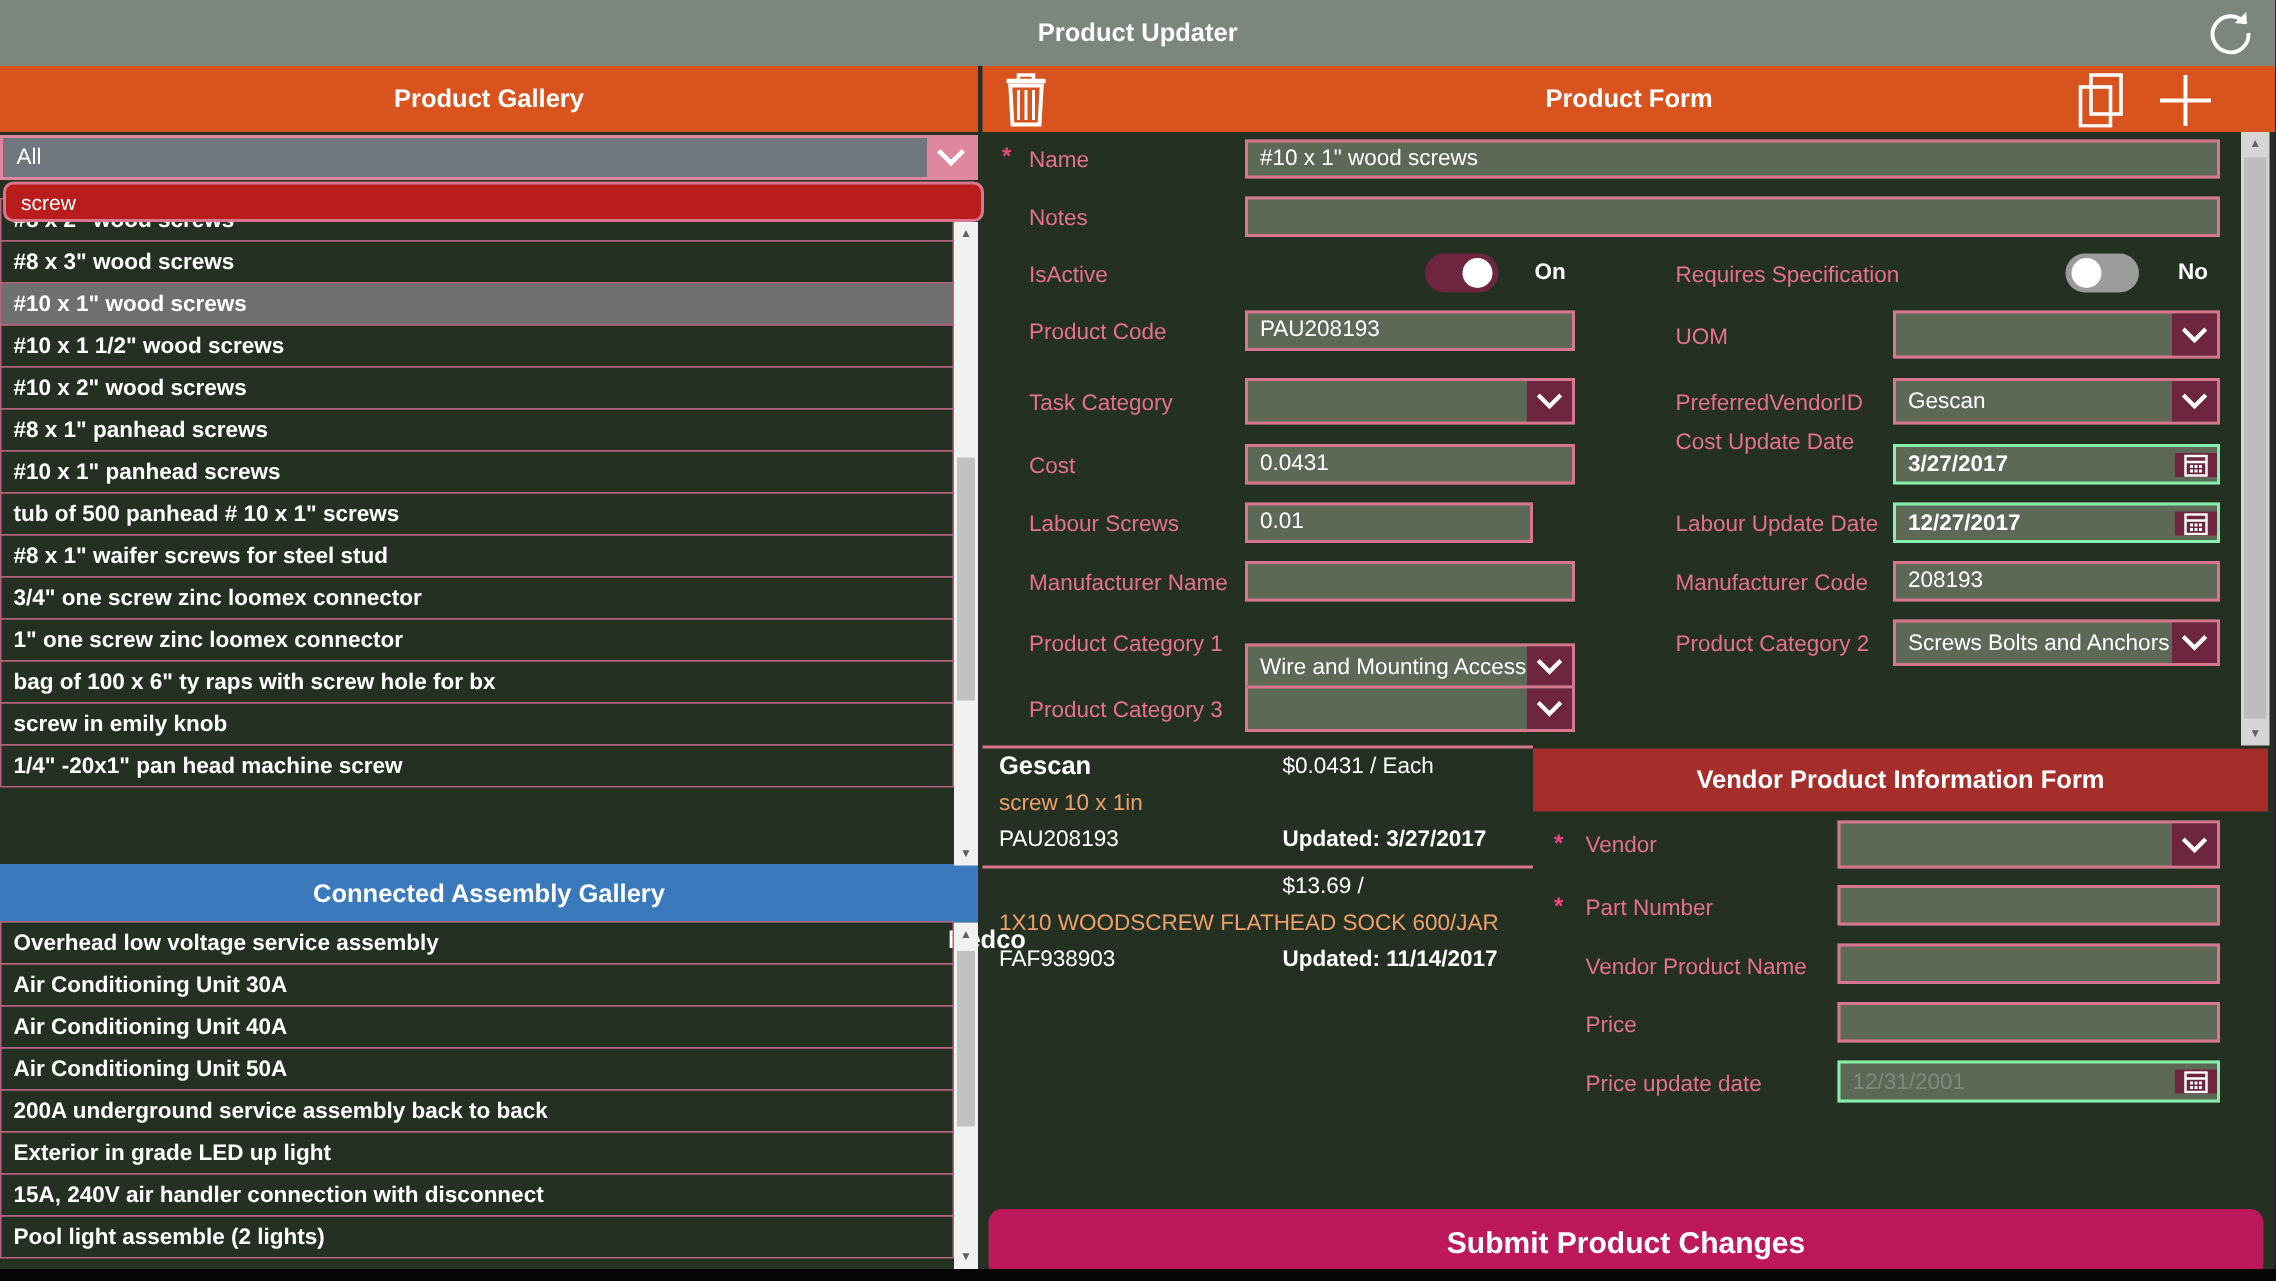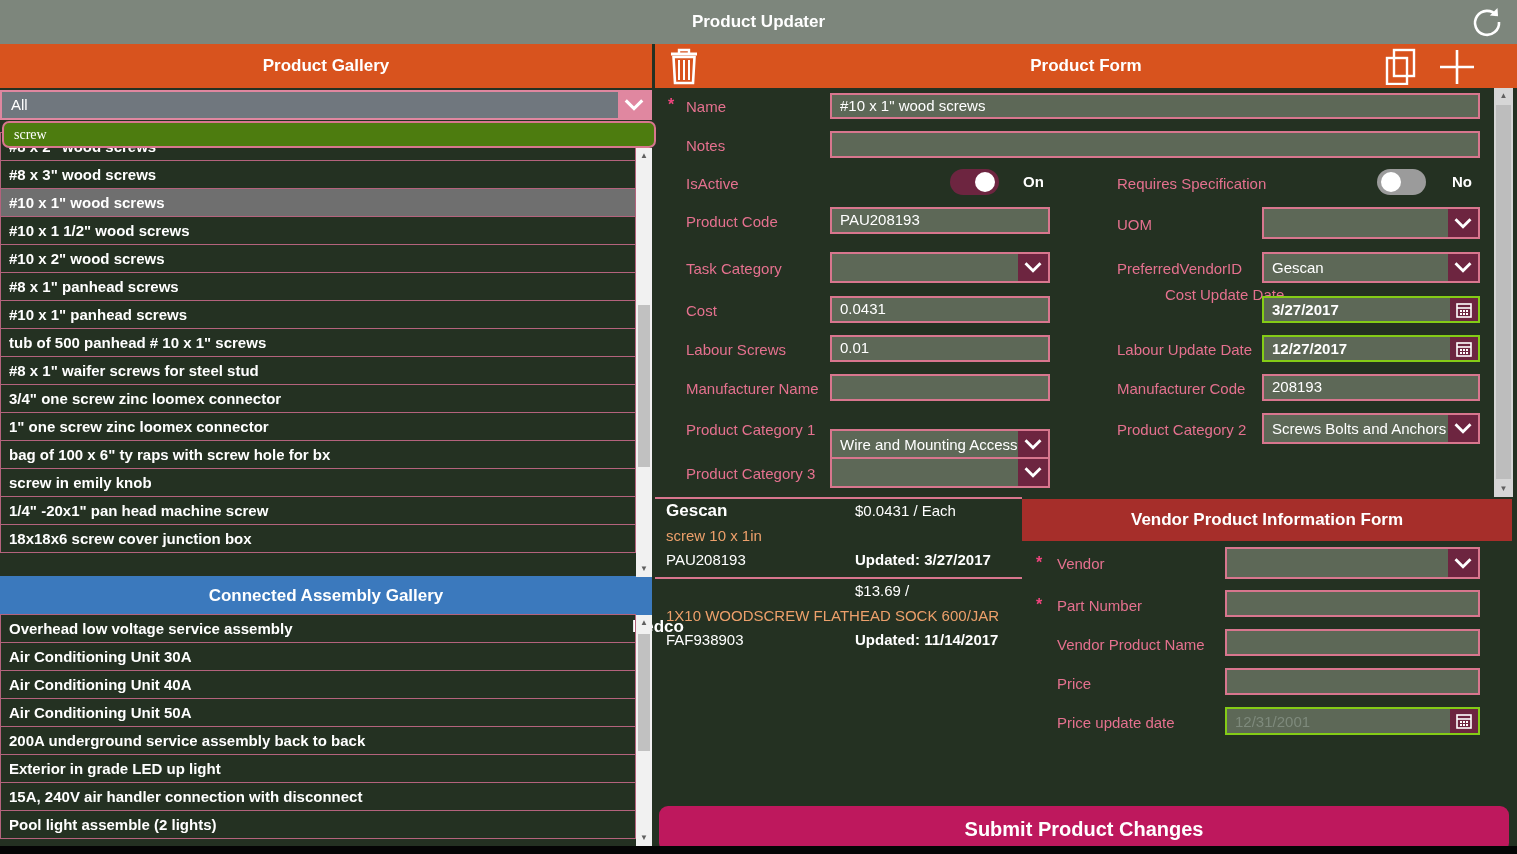--- a/index.html
+++ b/index.html
@@ -16,21 +16,21 @@
   
   .hdr-orange { background:#d8531e; color:#fff; font-weight:bold; font-size:17px; text-align:center; }
   .hdr-blue   { background:#3b79bd; color:#fff; font-weight:bold; font-size:17px; text-align:center; }
   .hdr-red    { background:#a62e2a; color:#fff; font-weight:bold; font-size:17px; text-align:center; }
 
   
   .pg-header { left:0; top:44px; width:652px; height:44px; line-height:44px; }
   .filter-dd { left:0; top:90px; width:652px; height:30px; background:#70777e; border:2px solid #e087a0; display:flex; }
   .filter-dd .val { flex:1; color:#fff; font-size:15px; line-height:26px; padding-left:9px; }
   .filter-dd .chev { width:32px; background:#e087a0; display:flex; align-items:center; justify-content:center; }
-  .search-box { left:2px; top:121px; width:654px; height:27px; background:#4d7c0f; border:2px solid #d8768e; border-radius:7px; color:#fff; font-size:14px; padding-left:10px; font-family:Liberation Serif, serif; z-index:6; outline:none; }
+  .search-box { left:2px; top:121px; width:654px; height:27px; background:#b91c1c; border:2px solid #d8768e; border-radius:7px; color:#fff; font-size:14px; padding-left:10px; font-family:Liberation Sans, sans-serif; z-index:6; outline:none; }
   .list { left:0; top:133px; width:636px; z-index:1; }
   .list .row { height:29px; line-height:28px; color:#fff; font-weight:bold; font-size:15px; padding-left:8px; border:1px solid #b4637d; margin-top:-1px; white-space:nowrap; overflow:hidden; cursor:pointer; }
   .list .row.selected { background:#6f6f6f; }
   .asm-header { left:0; top:576px; width:652px; height:39px; line-height:39px; }
   .asm-list { left:0; top:615px; width:636px; }
 
   
   .sb { background:#f1f1f1; z-index:7; }
   .sb .arrow { position:absolute; left:0; width:100%; height:16px; color:#606060; font-size:8px; text-align:center; line-height:16px; cursor:pointer; }
   .sb .thumb { position:absolute; left:2px; right:2px; background:#c1c1c1; cursor:pointer; }
@@ -41,21 +41,21 @@
 
   
   .pf-header { left:655px; top:44px; width:862px; height:44px; line-height:44px; }
   .icon-btn { position:absolute; cursor:pointer; }
   .fld-label { color:#e5718f; font-size:15px; white-space:nowrap; }
   .req-star { color:#f0447e; font-size:16px; font-weight:bold; }
   .txtinput { background:#5d6857; border:2px solid #d8768e; color:#fff; font-size:15px; line-height:22px; padding-left:8px; white-space:nowrap; overflow:hidden; cursor:text; }
   .dd { border:2px solid #d8768e; display:flex; background:#5d6857; cursor:pointer; }
   .dd .val { flex:1; color:#fff; font-size:15px; display:flex; align-items:center; padding-left:8px; white-space:nowrap; overflow:hidden; }
   .dd .chev { width:30px; background:#6d2540; display:flex; align-items:center; justify-content:center; }
-  .datefld { border:2px solid #84cc16; display:flex; background:#5d6857; cursor:pointer; }
+  .datefld { border:2px solid #86efac; display:flex; background:#5d6857; cursor:pointer;align-items:center; }
   .datefld .val { flex:1; color:#fff; font-weight:600; font-size:15px; display:flex; align-items:center; padding-left:8px; }
   .datefld .val.ph { color:#7e8a7c; font-weight:400; }
   .datefld .cal { width:28px; background:#6d2540; display:flex; align-items:center; justify-content:center; }
   .toggle { width:49px; height:26px; border-radius:13px; cursor:pointer; }
   .toggle.on  { background:#6d2540; }
   .toggle.off { background:#9b9b9b; }
   .toggle .knob { position:absolute; top:3px; width:20px; height:20px; border-radius:50%; background:#fff; }
   .toggle.on  .knob { right:4px; }
   .toggle.off .knob { left:4px; }
   .toggle-state { color:#fff; font-weight:bold; font-size:15px; }
@@ -115,21 +115,20 @@
       <div class="row">#10 x 2" wood screws</div>
       <div class="row">#8 x 1" panhead screws</div>
       <div class="row">#10 x 1" panhead screws</div>
       <div class="row">tub of 500 panhead # 10 x 1" screws</div>
       <div class="row">#8 x 1" waifer screws for steel stud</div>
       <div class="row">3/4" one screw zinc loomex connector</div>
       <div class="row">1" one screw zinc loomex connector</div>
       <div class="row">bag of 100 x 6" ty raps with screw hole for bx</div>
       <div class="row">screw in emily knob</div>
       <div class="row">1/4" -20x1" pan head machine screw</div>
-      <div class="row">18x18x6 screw cover junction box</div>
     </div>
 
   <div class="abs sb sb-products">
     <div class="arrow" style="top:0;">▲</div>
     <div class="thumb" style="top:157px; height:162px;"></div>
     <div class="arrow" style="bottom:0;">▼</div>
   </div>
 
   <div class="abs hdr-blue asm-header">
     <span>Connected Assembly Gallery</span>
@@ -222,41 +221,41 @@
     <div class="val">Gescan</div>
     <div class="chev">
         <svg width="20" height="13" viewBox="0 0 24 14">
           <polyline points="3,2 12,11 21,2" fill="none" stroke="#fff" stroke-width="3.4"></polyline>
         </svg>
       </div>
   </div>
 
   <div class="abs fld-label" style="left:686px; top:302px;">Cost</div>
   <div class="abs txtinput" style="left:830px; top:296px; width:220px; height:27px;">0.0431</div>
-  <div class="abs fld-label" style="left:1117px; top:286px;margin-left:48px;">Cost Update Date</div>
+  <div class="abs fld-label" style="left:1117px; top:286px;">Cost Update Date</div>
   <div class="abs datefld" style="left:1262px; top:296px; width:218px; height:27px;">
     <div class="val">3/27/2017</div>
     <div class="cal">
         <svg width="16" height="16" viewBox="0 0 16 16">
           <rect x="1" y="2" width="14" height="13" fill="none" stroke="#fff" stroke-width="1.6"></rect>
           <line x1="1" y1="6" x2="15" y2="6" stroke="#fff" stroke-width="1.6"></line>
           <g fill="#fff">
             <rect x="4" y="8" width="2" height="2"></rect>
             <rect x="7" y="8" width="2" height="2"></rect>
             <rect x="10" y="8" width="2" height="2"></rect>
             <rect x="4" y="11" width="2" height="2"></rect>
             <rect x="7" y="11" width="2" height="2"></rect>
             <rect x="10" y="11" width="2" height="2"></rect>
           </g>
         </svg>
       </div>
   </div>
 
   <div class="abs fld-label" style="left:686px; top:341px;">Labour Screws</div>
-  <div class="abs txtinput" style="left:830px; top:335px; width:220px; height:27px;">0.01</div>
+  <div class="abs txtinput" style="left:830px; top:335px; width:192px; height:27px;">0.01</div>
   <div class="abs fld-label" style="left:1117px; top:341px;">Labour Update Date</div>
   <div class="abs datefld" style="left:1262px; top:335px; width:218px; height:27px;">
     <div class="val">12/27/2017</div>
     <div class="cal">
         <svg width="16" height="16" viewBox="0 0 16 16">
           <rect x="1" y="2" width="14" height="13" fill="none" stroke="#fff" stroke-width="1.6"></rect>
           <line x1="1" y1="6" x2="15" y2="6" stroke="#fff" stroke-width="1.6"></line>
           <g fill="#fff">
             <rect x="4" y="8" width="2" height="2"></rect>
             <rect x="7" y="8" width="2" height="2"></rect>

